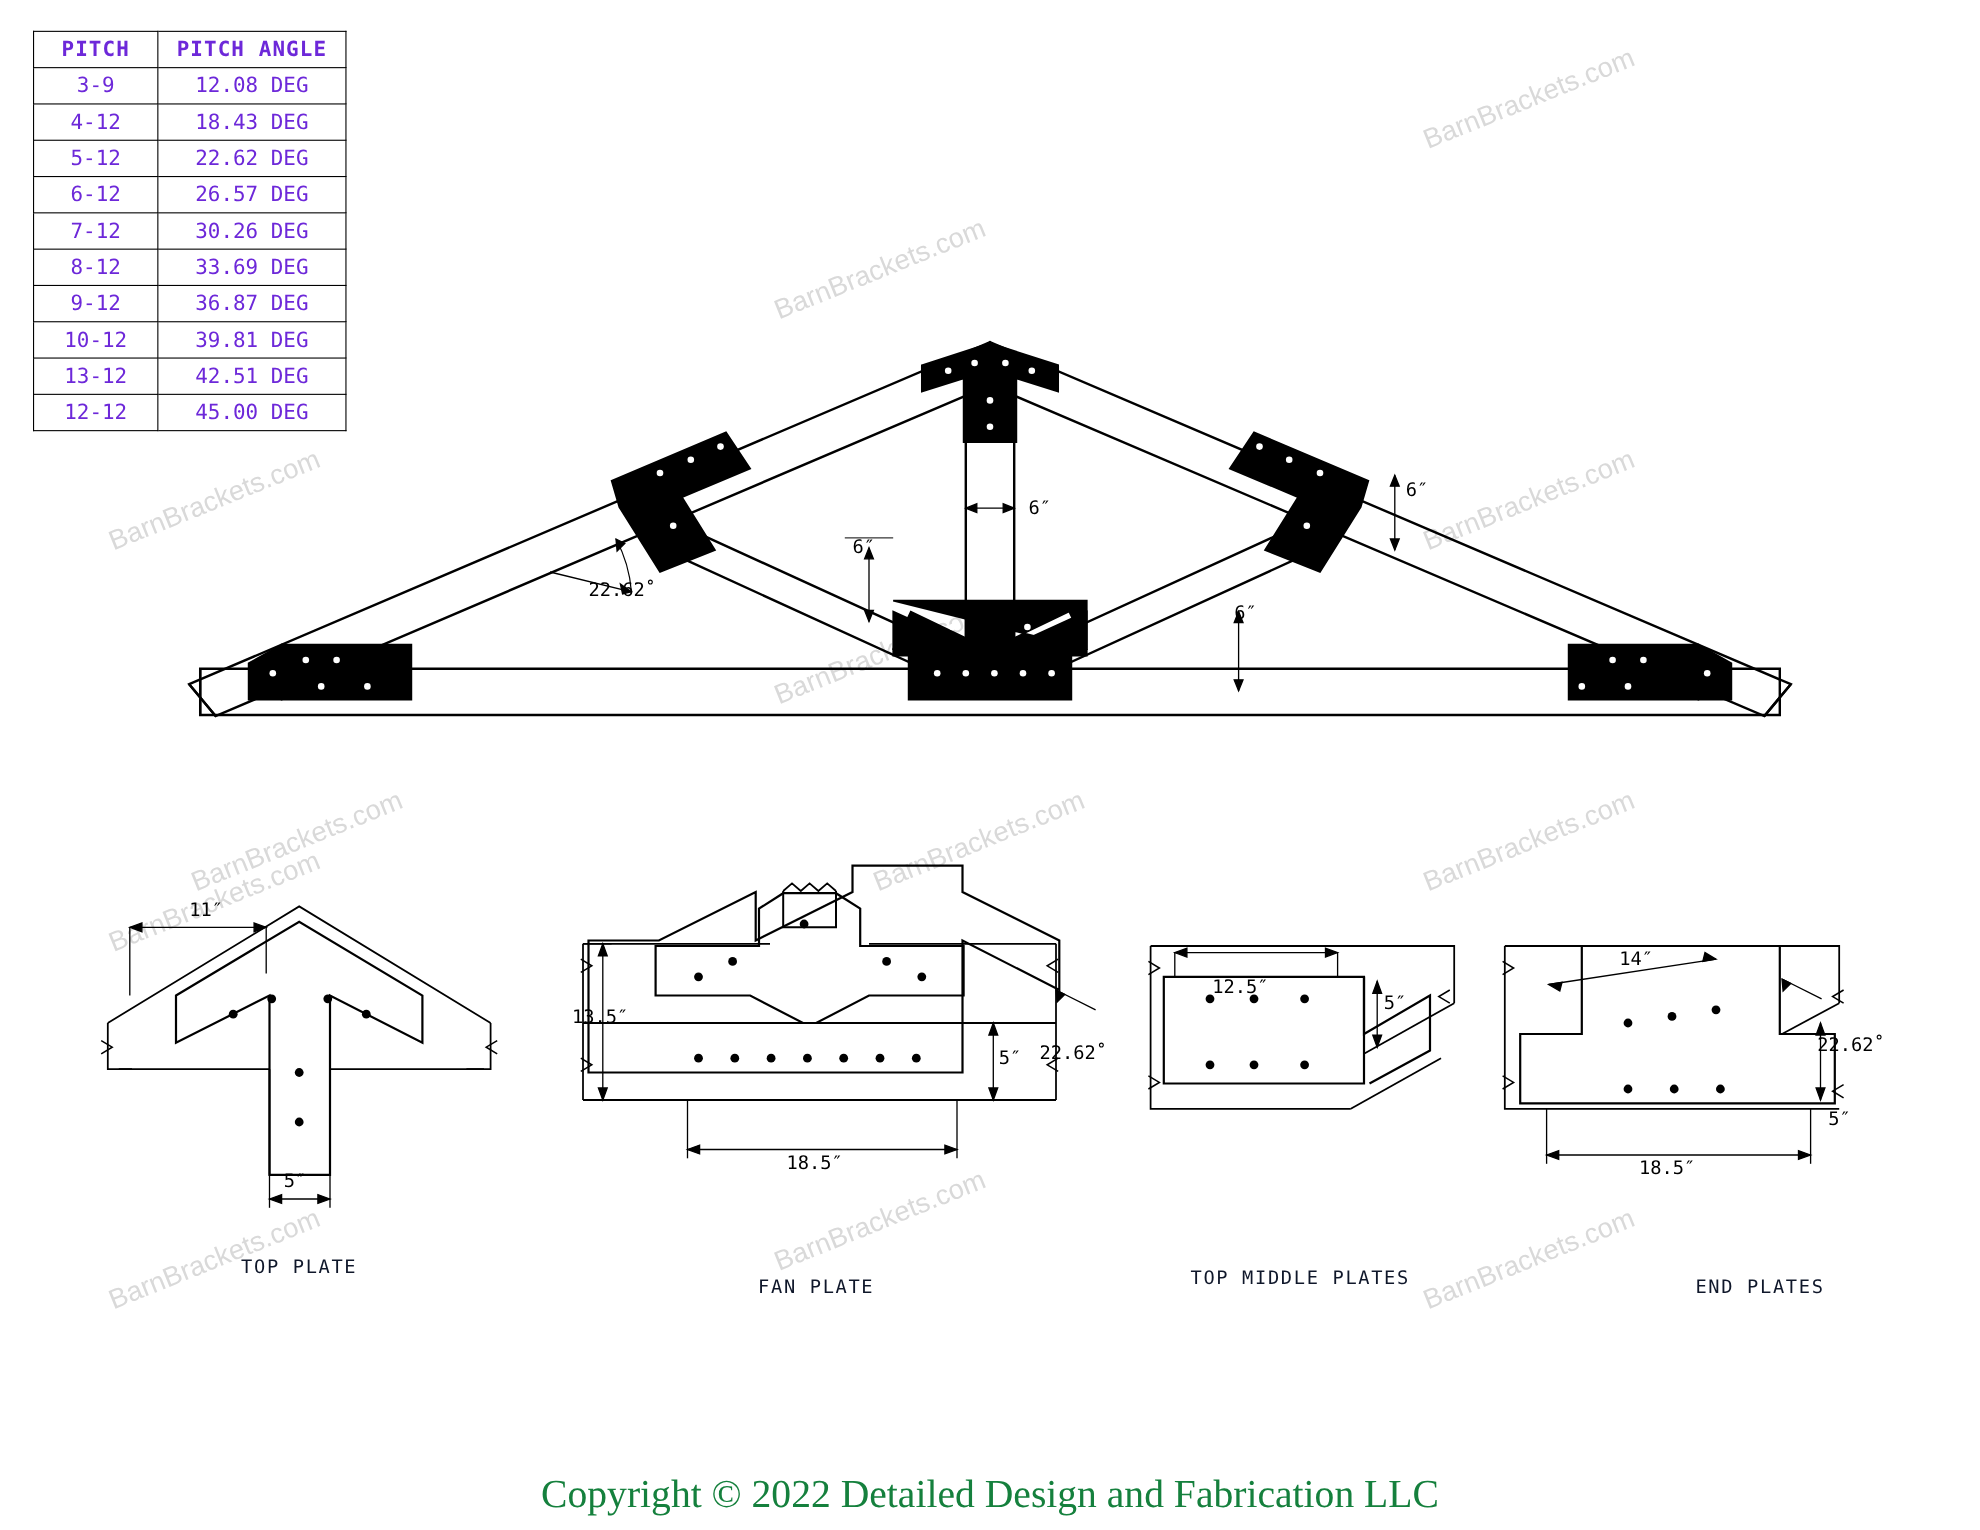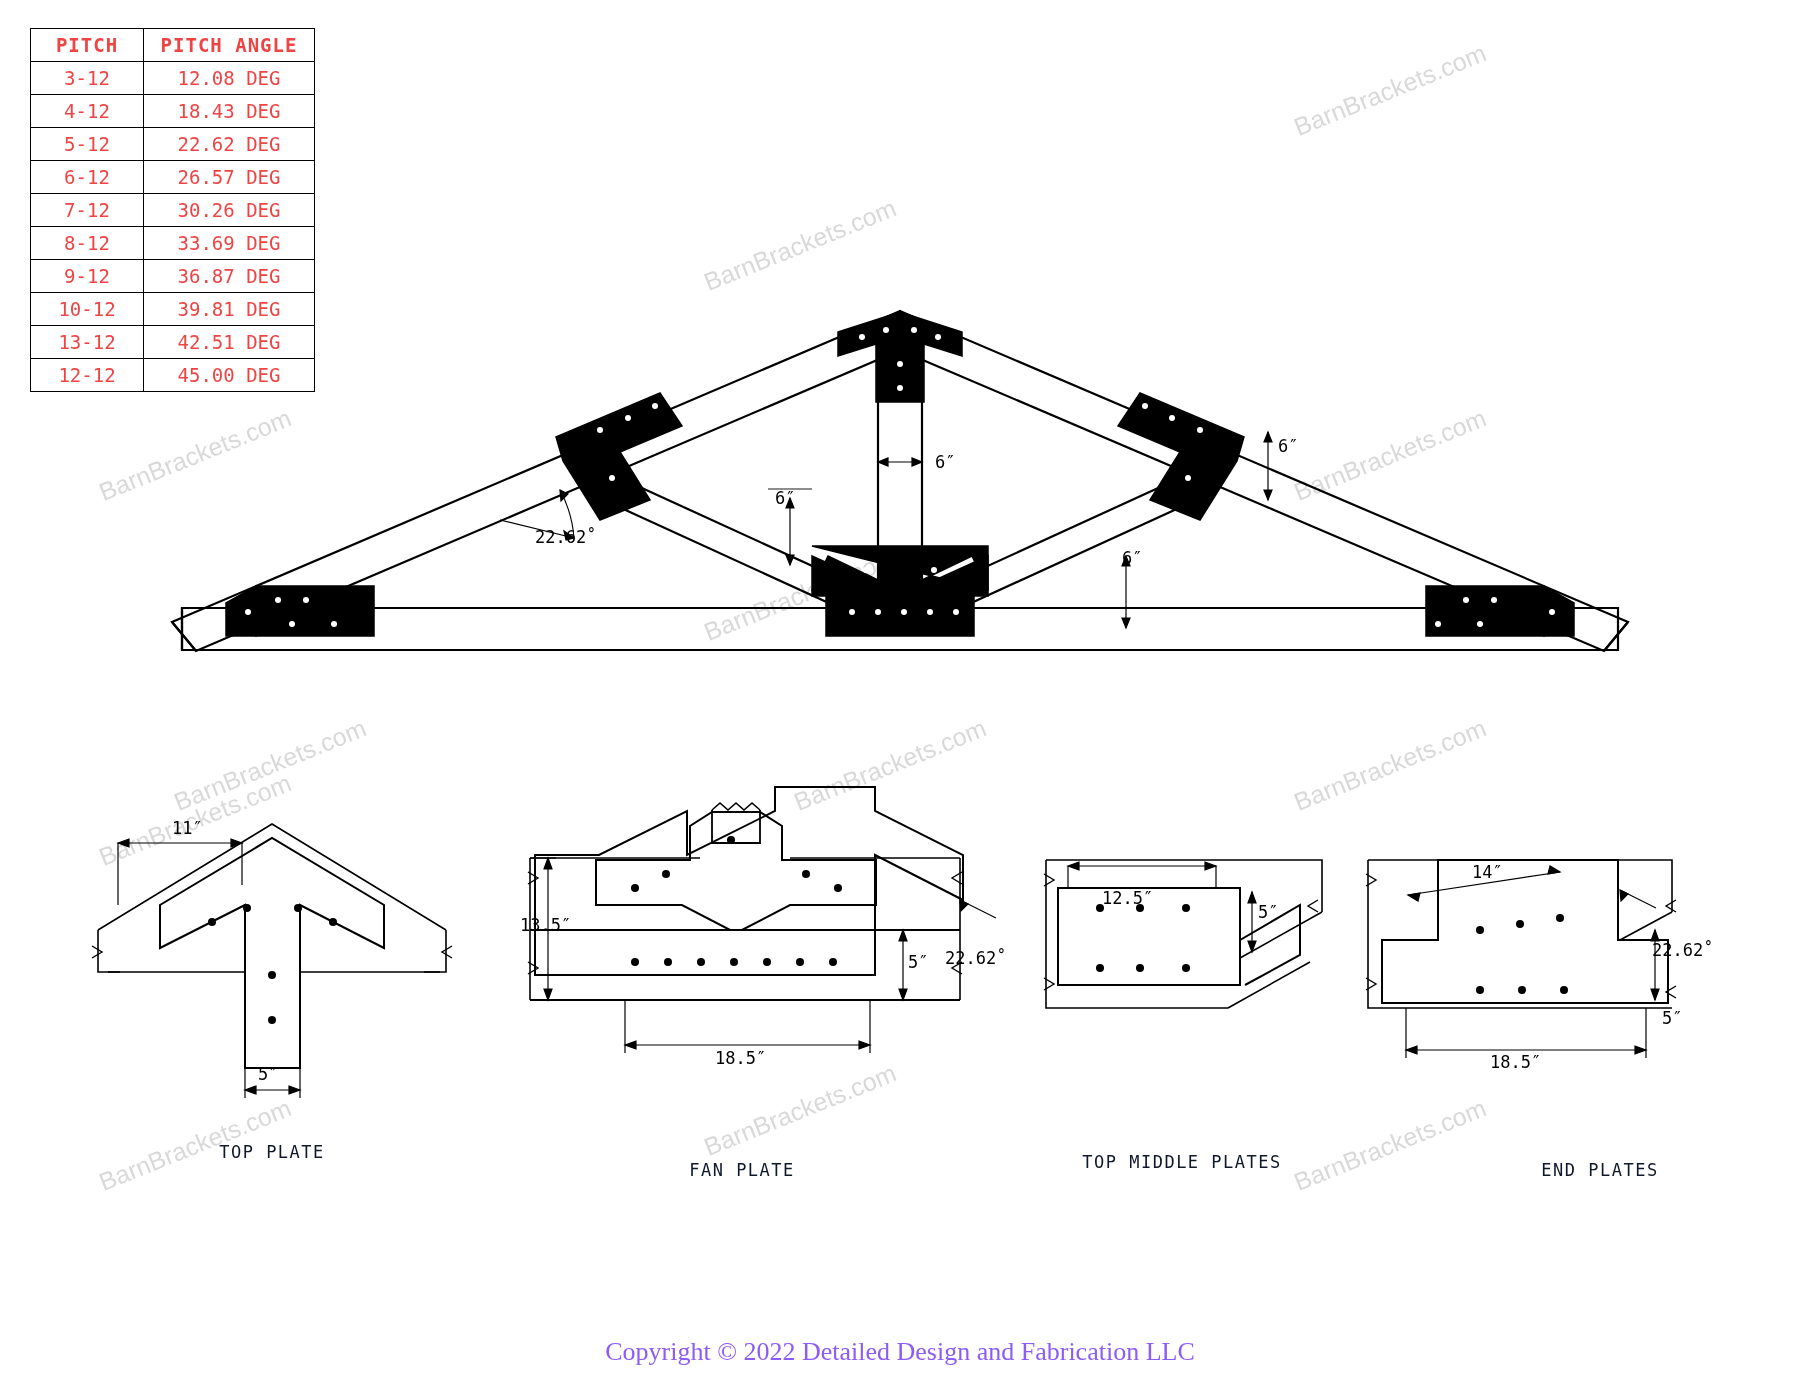--- a/index.html
+++ b/index.html
@@ -20,21 +20,21 @@
   }
 
   
   .pitch-table {
     position: absolute;
     left: 30px;
     top: 28px;
     border-collapse: collapse;
     font-family: "DejaVu Sans Mono", monospace;
     font-size: 19px;
-    color: #ef4444;
+    color: #6d28d9;
     padding-left: 16px;
   }
   .pitch-table th, .pitch-table td {
     border: 1.6px solid #000;
     padding: 5px 10px;
     text-align: center;
     white-space: pre;
     font-weight: bold;
   }
   .pitch-table td {
@@ -77,22 +77,22 @@
     white-space: nowrap;
     transform: translateX(-50%);
   }
 
   .copyright {
     position: absolute;
     left: 50%;
     transform: translateX(-50%);
     top: 1337px;
     font-family: "Liberation Serif", serif;
-    font-size: 26px;
-    color: #8b5cf6;
+    font-size: 36px;
+    color: #15803d;
     white-space: nowrap;
   }
 
   .dim-label {
     position: absolute;
     font-family: "DejaVu Sans Mono", monospace;
     font-size: 17px;
     color: #000;
     white-space: nowrap;
   }
@@ -117,21 +117,21 @@
 
   <table class="pitch-table">
     <thead>
       <tr>
         <th>PITCH</th>
         <th>PITCH ANGLE</th>
       </tr>
     </thead>
     <tbody>
       <tr>
-        <td class="pitch-col">3-12</td>
+        <td class="pitch-col">3-9</td>
         <td class="angle-col">12.08 DEG</td>
       </tr>
       <tr>
         <td class="pitch-col">4-12</td>
         <td class="angle-col">18.43 DEG</td>
       </tr>
       <tr>
         <td class="pitch-col">5-12</td>
         <td class="angle-col">22.62 DEG</td>
       </tr>

